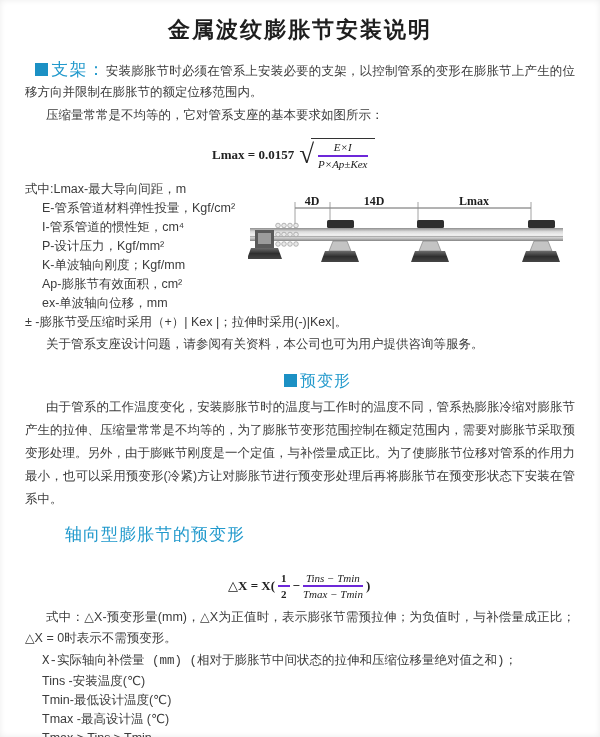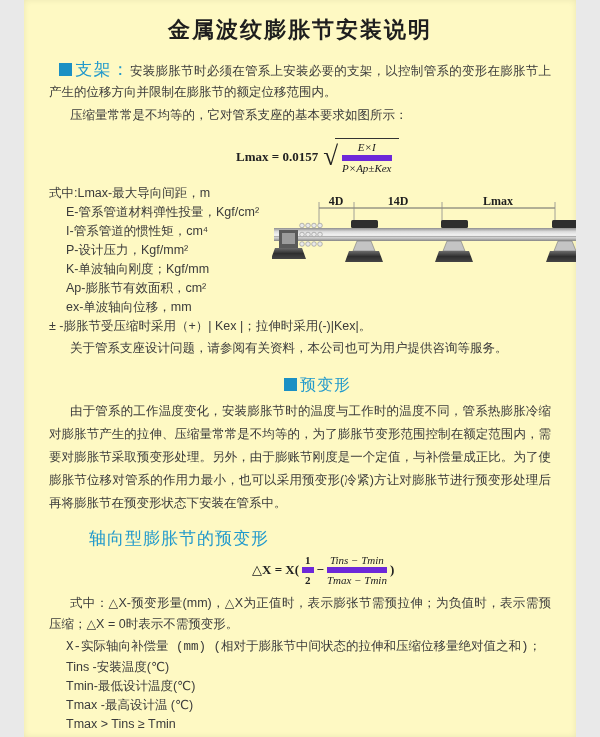--- a/index.html
+++ b/index.html
@@ -1,20 +1,20 @@
 <!DOCTYPE html>
 <html><head>
 <meta charset="utf-8">
 <style>
   html,body{margin:0;padding:0;background:#e9e9e9;}
   .page{
     position:relative;
-    width:552px;height:737px;
+    width:600px;height:737px;
     margin:0 auto;
-    background:#fef9c3;
+    background:#ffffff;
     font-family:"Liberation Sans","DejaVu Sans",sans-serif;
     color:#3b3b3b;
     overflow:hidden;
     box-shadow:inset 0 0 6px rgba(0,0,0,0.08);
   }
   .title{
     margin:0;padding:15px 0 8px;
     text-align:center;
     font-size:22px;font-weight:bold;letter-spacing:2px;
     color:#1e1e1e;
@@ -32,27 +32,27 @@
   .support-lead .lead-head{
     font-size:17px;letter-spacing:1px;font-weight:400;
   }
   .indent{ text-indent:21px; }
   .formula{
     display:flex;align-items:center;
     font-family:"Liberation Serif","DejaVu Serif",serif;
     font-weight:bold;color:#222;font-size:13px;
   }
   .f1{margin:12px 0 8px 212px;}
-  .f2{margin:4px 0 4px 228px;}
+  .f2{margin:26px 0 4px 228px;}
   .frac{
     display:inline-block;text-align:center;
     font-size:11px;line-height:1.15;margin:0 3px;
     font-family:"Liberation Serif","DejaVu Serif",serif;
   }
-  .frac .fnum{display:block;border-bottom:6px solid #6d28d9;padding:0 3px 1px;}
+  .frac .fnum{display:block;border-bottom:2px solid #6d28d9;padding:0 3px 1px;}
   .frac .fden{display:block;padding-top:1px;text-align:center;}
   .it{font-style:italic;font-weight:normal;}
   .sqrt{display:inline-flex;align-items:center;margin-left:5px;}
   .sqrt .radical{
     font-size:27px;font-weight:bold;line-height:0.85;
     margin-right:-3px;color:#222;
   }
   .sqrt .radicand{border-top:1.6px solid #333;padding:2px 4px 0;}
   .defs{margin:5px 0 0 25px;font-size:12.5px;}
   .defs .def-line{line-height:19px;white-space:nowrap;}
@@ -188,21 +188,21 @@
       <span class="fden">2</span>
     </span>
     <span>−</span>
     <span class="frac it">
       <span class="fnum">Tins − Tmin</span>
       <span class="fden">Tmax − Tmin</span>
     </span>
     <span>)</span>
   </div>
 
-  <p class="para indent">式中：△X-预变形量(mm)，△X为正值时，表示膨张节需预拉伸；为负值时，表示需预压缩；△X = 0时表示不需预变形。</p>
+  <p class="para indent">式中：△X-预变形量(mm)，△X为正值时，表示膨张节需预拉伸；为负值时，与补偿量成正比；△X = 0时表示不需预变形。</p>
   <p class="para tight" style="padding-left:17px;font-family:Liberation Mono, monospace;">X-实际轴向补偿量 (mm) (相对于膨胀节中间状态的拉伸和压缩位移量绝对值之和)；</p>
   <div class="temp-line">Tins -安装温度(℃)</div>
   <div class="temp-line">Tmin-最低设计温度(℃)</div>
   <div class="temp-line">Tmax -最高设计温 (℃)</div>
   <div class="temp-line">Tmax &gt; Tins ≥ Tmin</div>
   <p class="para indent tight">一般变形和受力情况下，不一定进行预变形，足否预变形对膨胀节的疲劳寿命几乎没有影响。</p>
 
 </div>
 
 </body></html>

